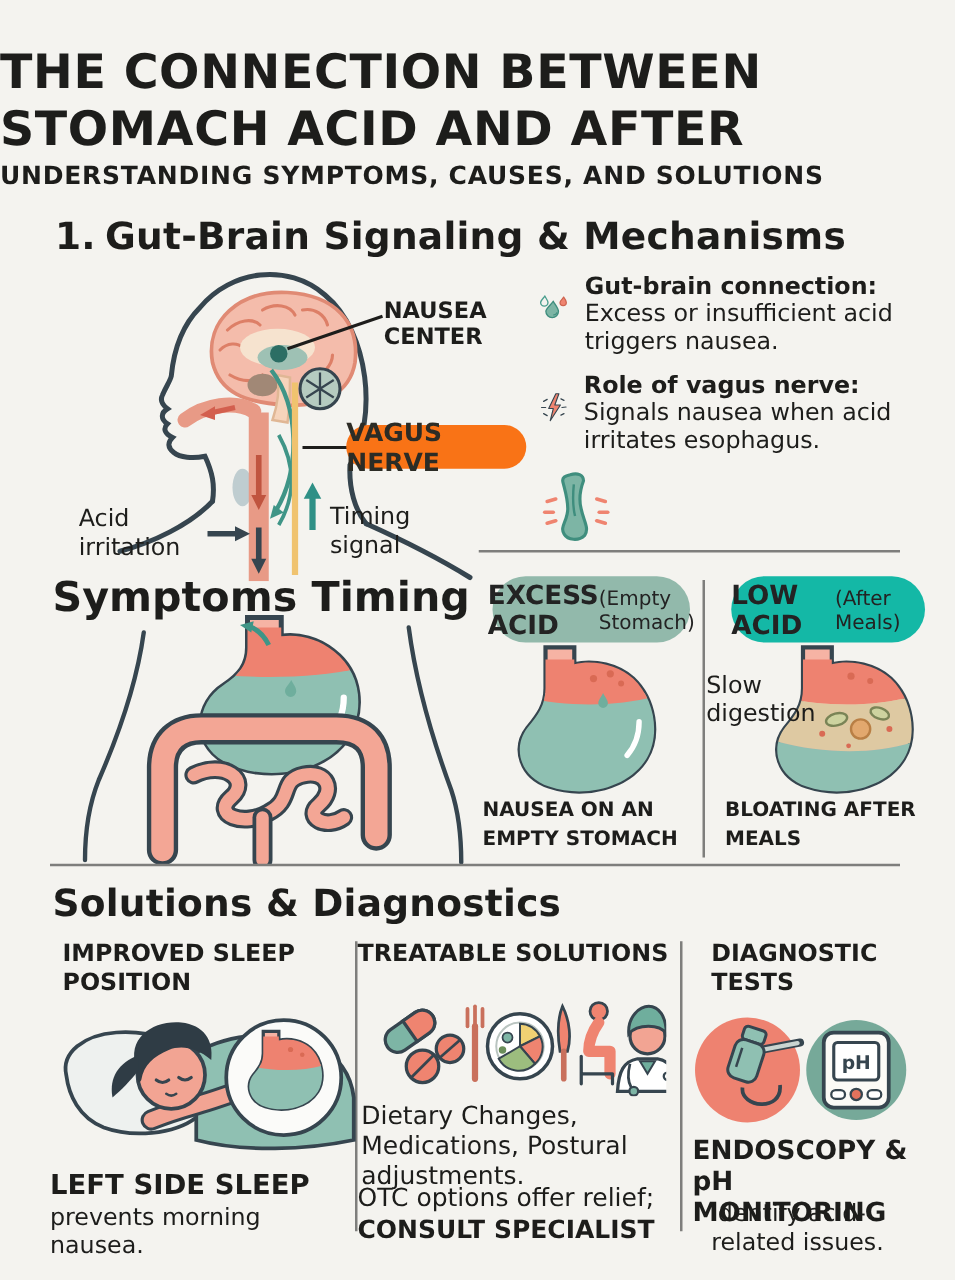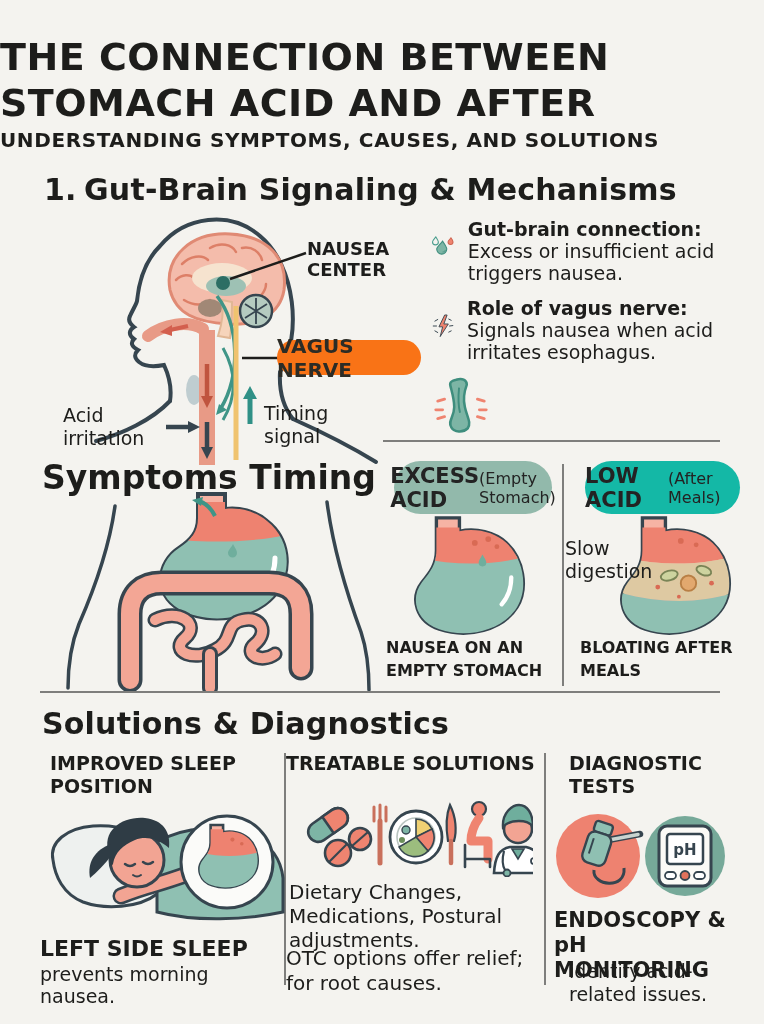--- a/index.html
+++ b/index.html
@@ -311,21 +311,21 @@
       <path d="M205,30 C204,16 214,8 221,8 C229,8 235,16 235,30 C230,22 212,22 205,30 Z" fill="#6fae9d" stroke="#36454f" stroke-width="2.4"></path>
       <path d="M206,54 C204,62 204,68 207,73" fill="none" stroke="#36454f" stroke-width="2.2"></path>
       <circle cx="209" cy="76" r="3.5" fill="#7db5a5" stroke="#36454f" stroke-width="1.8"></circle>
       <circle cx="236" cy="64" r="3" fill="none" stroke="#36454f" stroke-width="1.8"></circle>
     </g>
   </svg>
 
   <div class="abs ctr body-txt" style="left:289px;top:880px;width:250px;">Dietary Changes, Medications, Postural adjustments.</div>
   <div class="abs ctr" style="left:286px;top:946px;width:256px;font-size:20px;line-height:25px;">
     <span>OTC options offer relief;</span>
-    <span>for root causes.</span>
+    <span class="xb" style="display:block">CONSULT SPECIALIST</span>
   </div>
 
   <div class="abs ctr colhead" style="left:569px;top:752px;width:150px;">DIAGNOSTIC TESTS</div>
 
   <svg class="abs" style="left:552px;top:810px;" width="180" height="92" viewBox="0 0 180 92">
     <circle cx="46" cy="46" r="42" fill="#ee8270"></circle>
     <g>
       <line x1="56" y1="30" x2="88" y2="24" stroke="#36454f" stroke-width="6.5" stroke-linecap="round"></line>
       <line x1="57" y1="30" x2="86" y2="24.5" stroke="#c9d4d0" stroke-width="3.5" stroke-linecap="round"></line>
       <g transform="rotate(18 46 38)">

